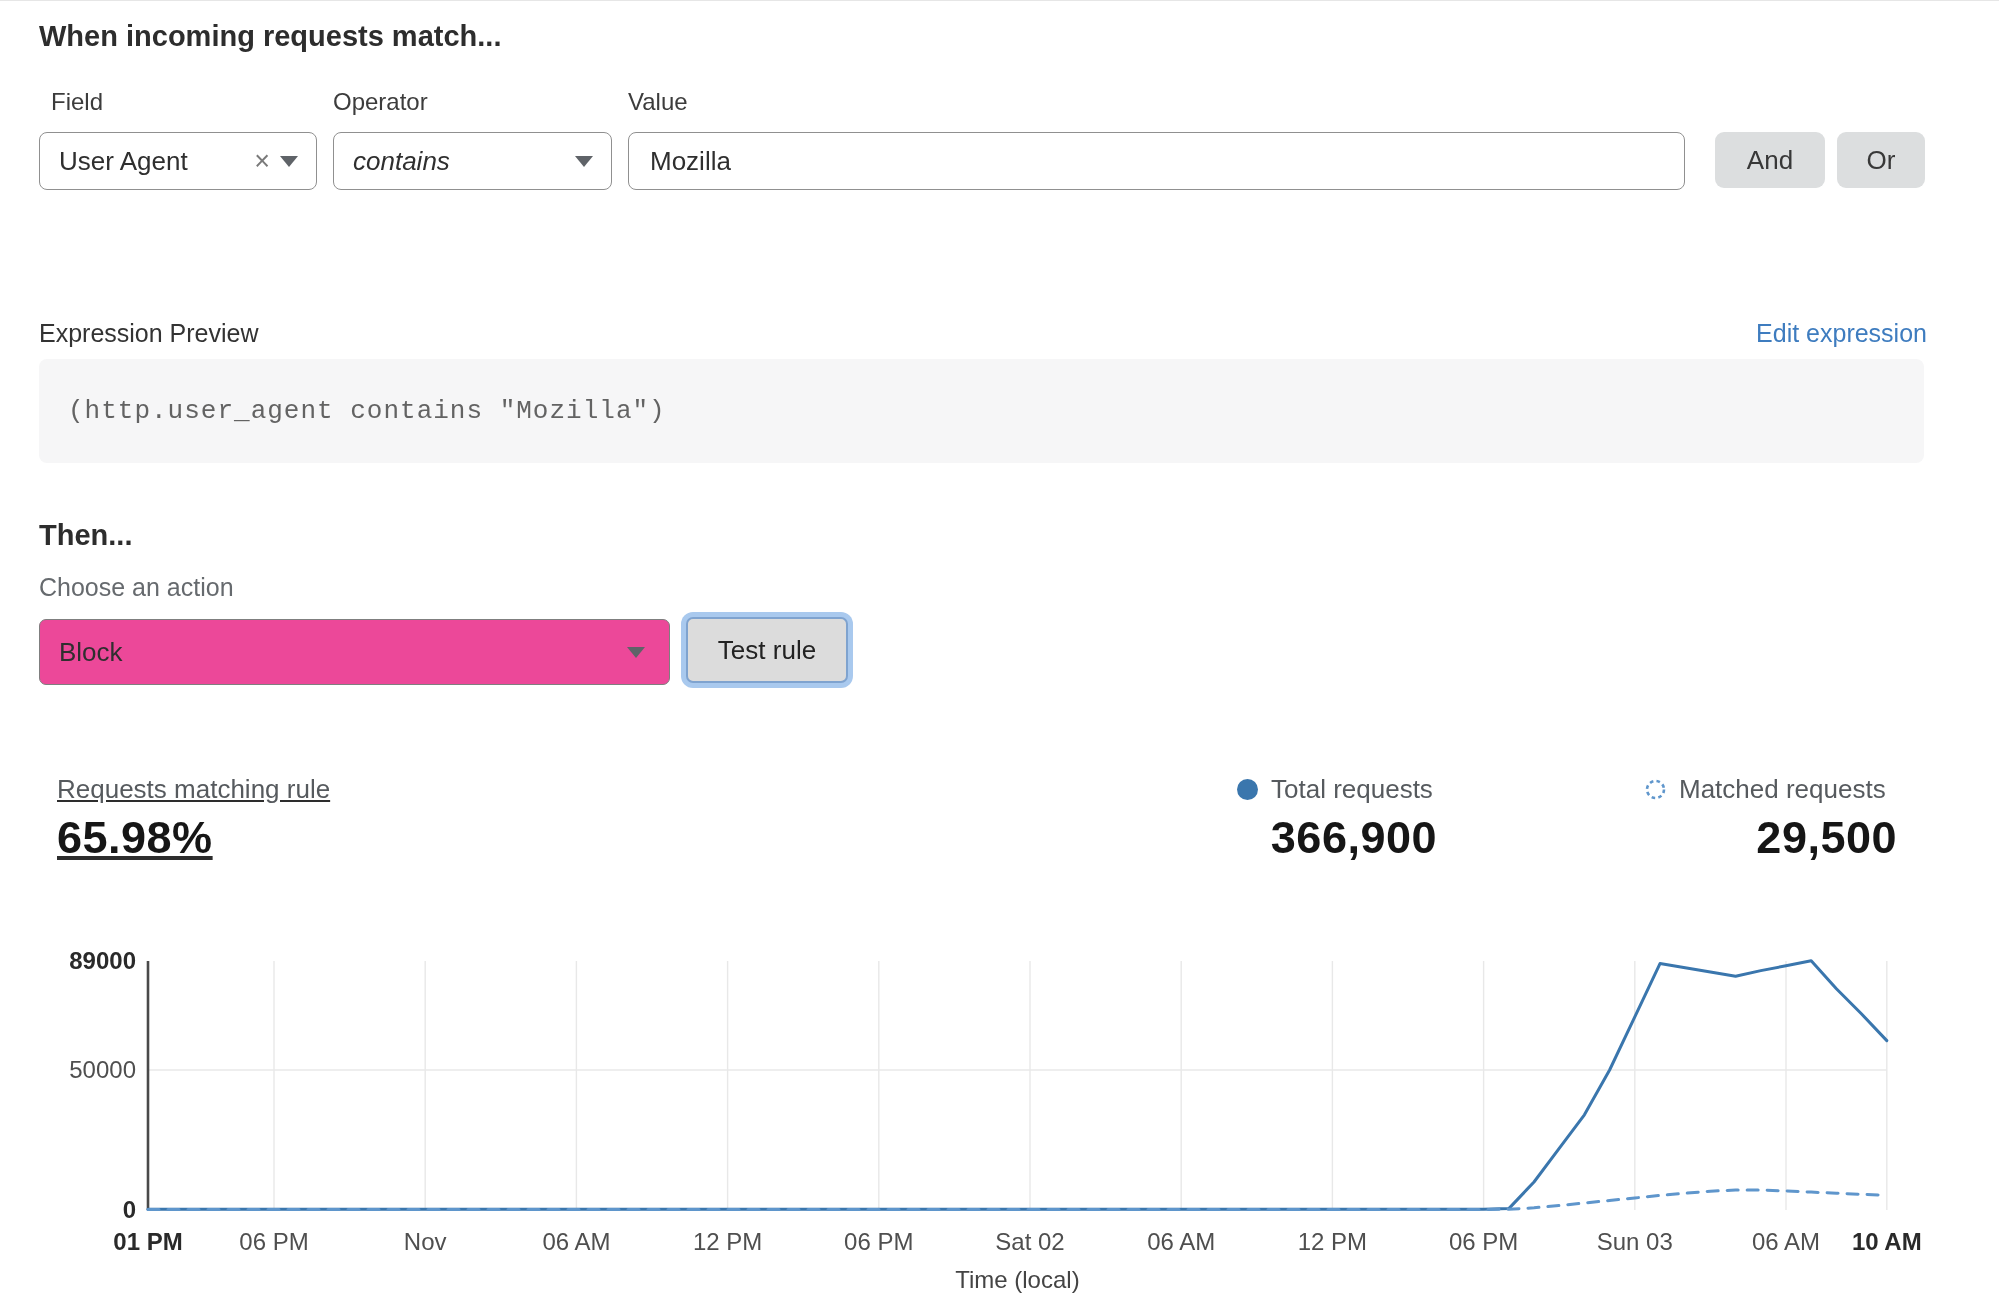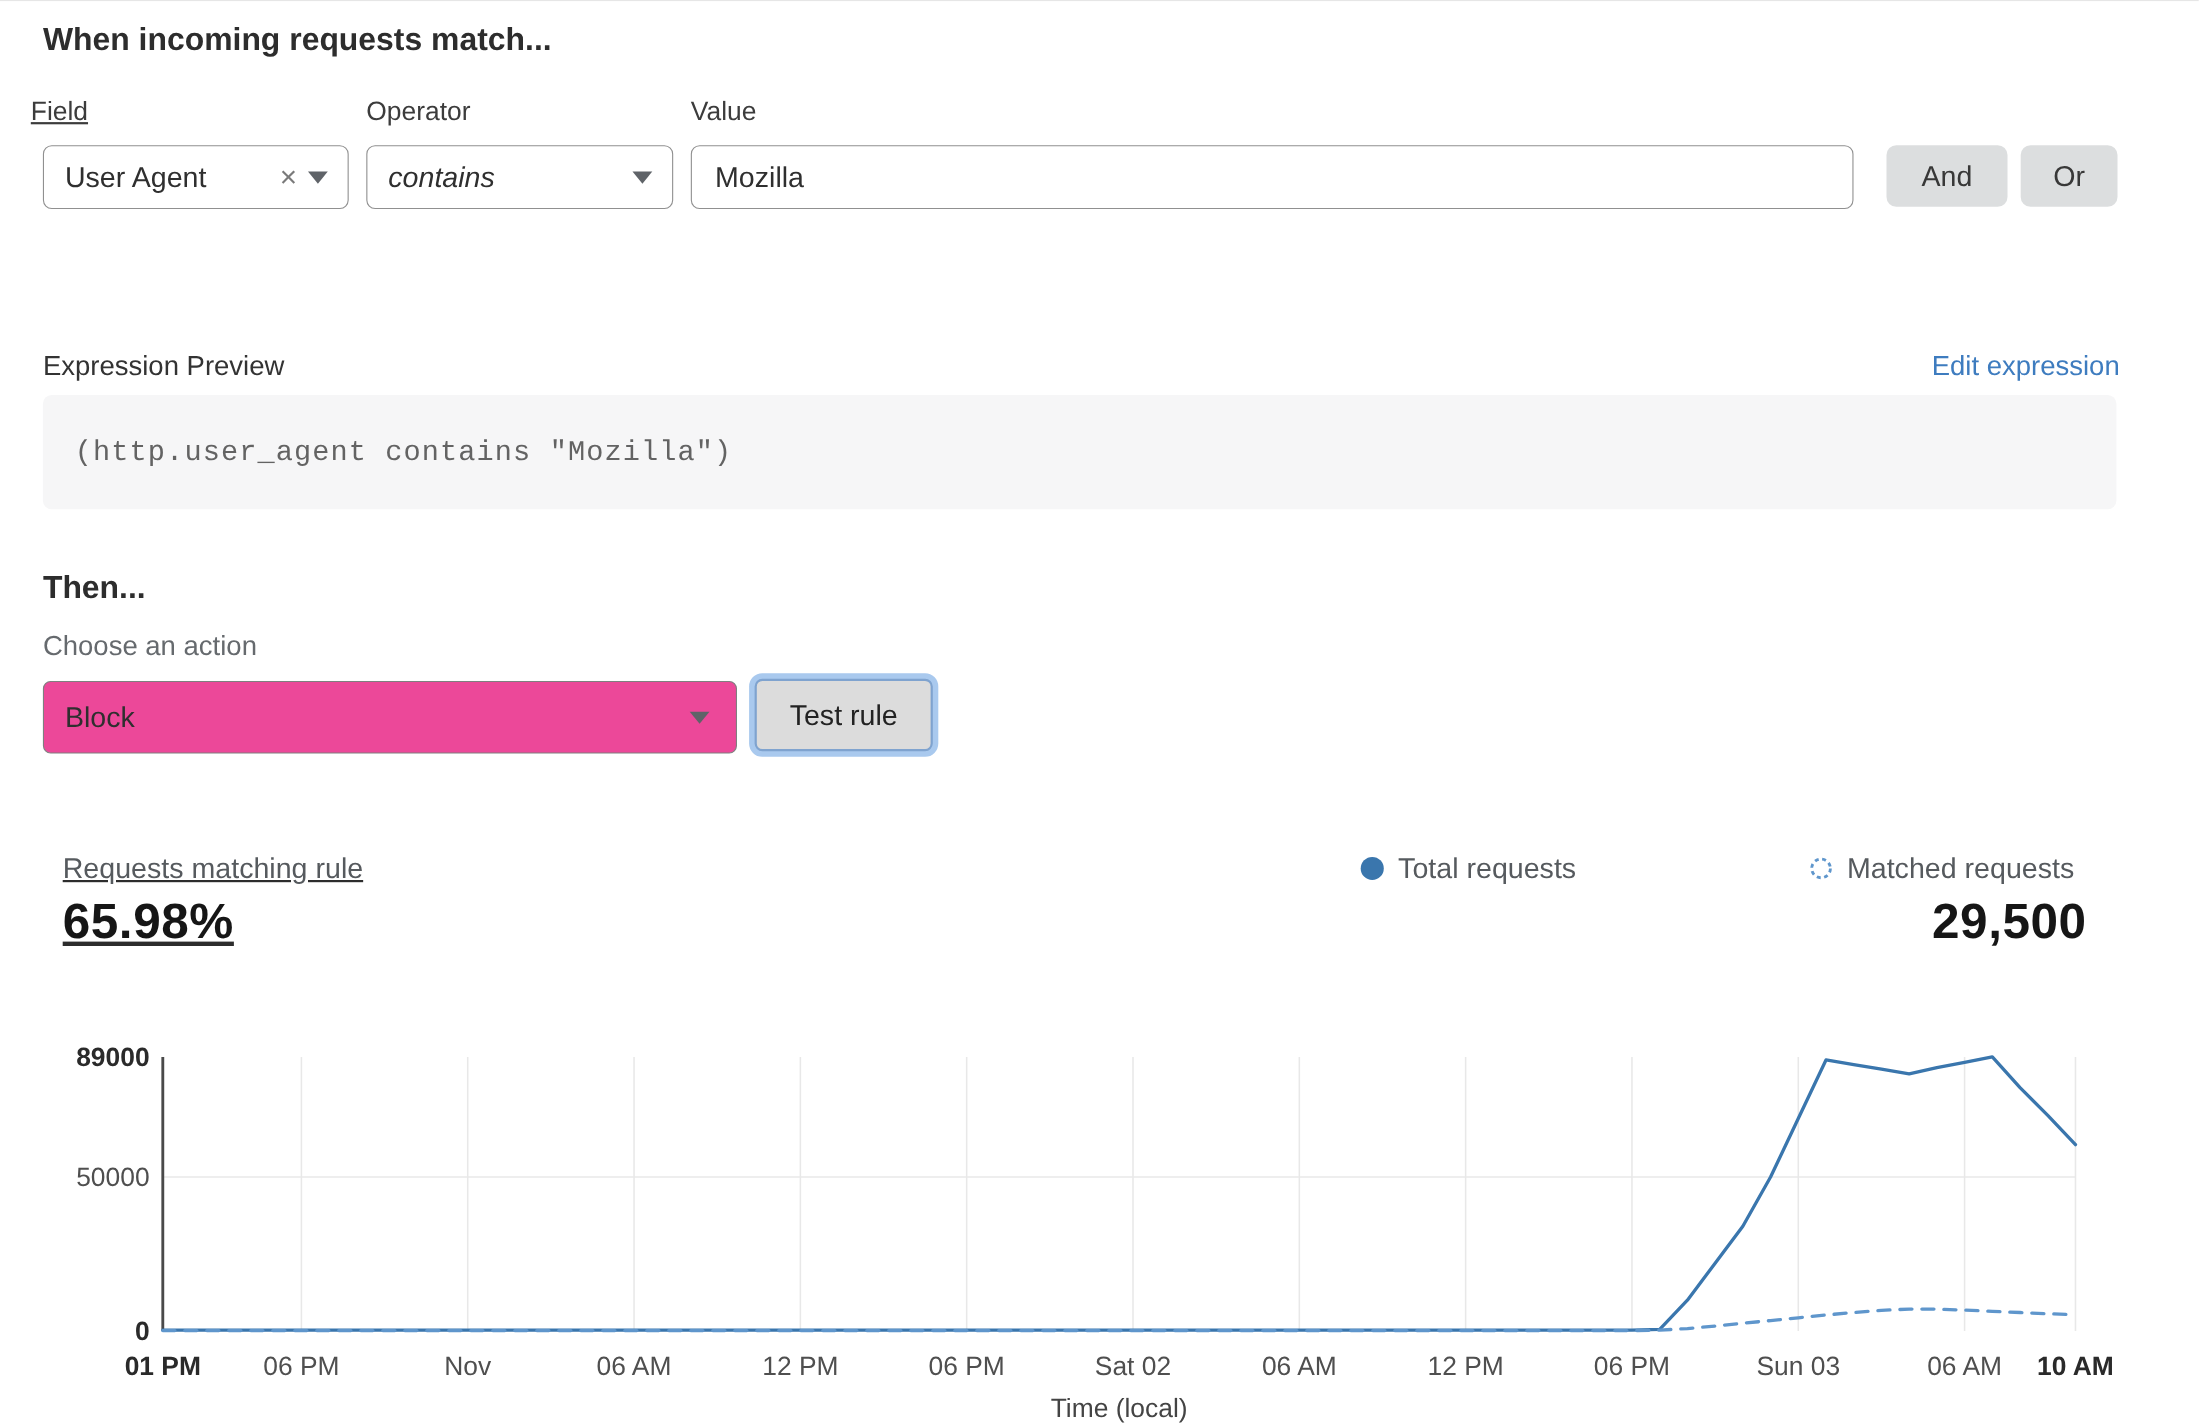--- a/index.html
+++ b/index.html
@@ -45,21 +45,21 @@
   .chart-wrap svg{position:absolute;left:0;top:0;}
 </style>
 </head>
 <body>
 
 <div class="screen">
   <div class="top-divider"></div>
 
   <div class="h-bold" style="left:39px;top:20px;">When incoming requests match...</div>
 
-  <div class="field-label" style="left:28px;text-decoration:underline;">Field</div>
+  <div class="field-label" style="left:51px;">Field</div>
   <div class="field-label" style="left:333px;">Operator</div>
   <div class="field-label" style="left:628px;">Value</div>
 
   <div class="ctrl" style="left:39px;width:278px;">
     <span class="select-text">User Agent</span>
     <span class="x-icon">×</span>
     <span class="caret"></span>
   </div>
 
   <div class="ctrl" style="left:333px;width:279px;font-style:italic;">
@@ -92,20 +92,21 @@
   <div style="position:absolute;left:57px;top:774px;text-decoration:underline;">
     <div class="stat-label">Requests matching rule</div>
     <div class="stat-value" style="margin-top:7px;">65.98%</div>
   </div>
 
   <div class="stat-mid">
     <div class="legend-row">
       <span class="legend-dot" style="background:#3a76ad;"></span>
       <span class="stat-label">Total requests</span>
     </div>
+    <div class="stat-value ralign">366,900</div>
   </div>
 
   <div class="stat-right">
     <div class="legend-row">
       <svg width="21" height="21" viewBox="0 0 21 21">
         <circle cx="10.5" cy="10.5" r="8.5" fill="none" stroke="#5f96cc" stroke-width="2.6" stroke-dasharray="3.6 3.2"></circle>
       </svg>
       <span class="stat-label">Matched requests</span>
     </div>
     <div class="stat-value ralign">29,500</div>

